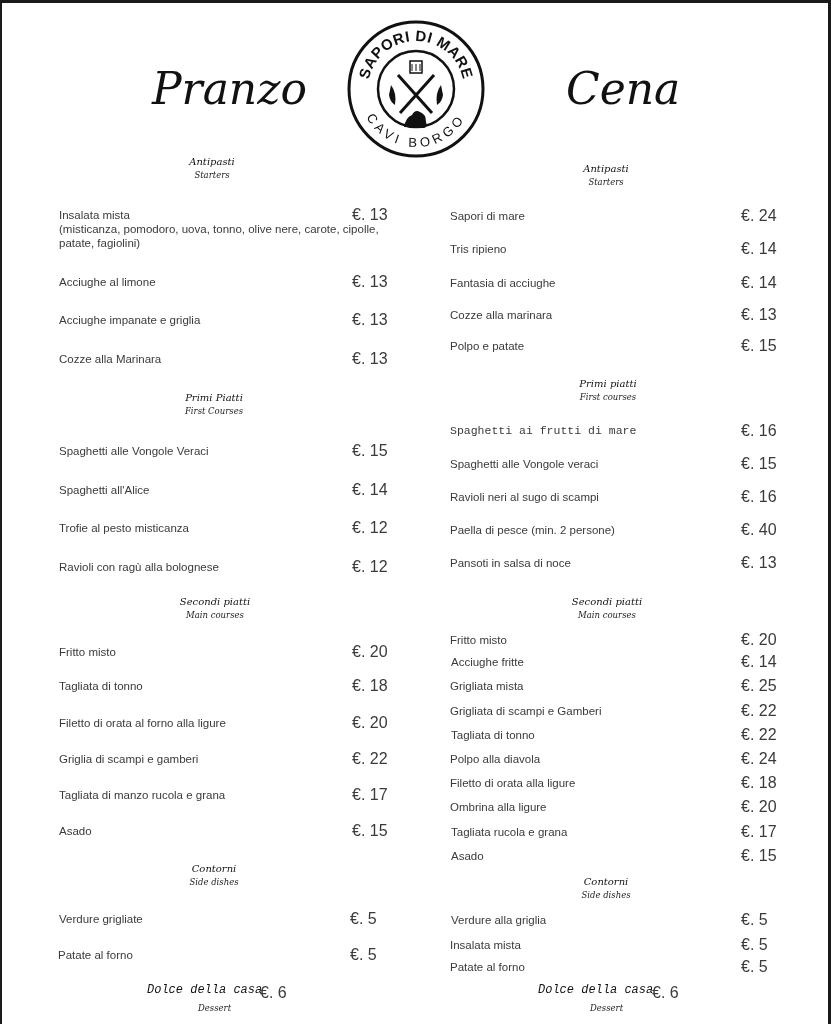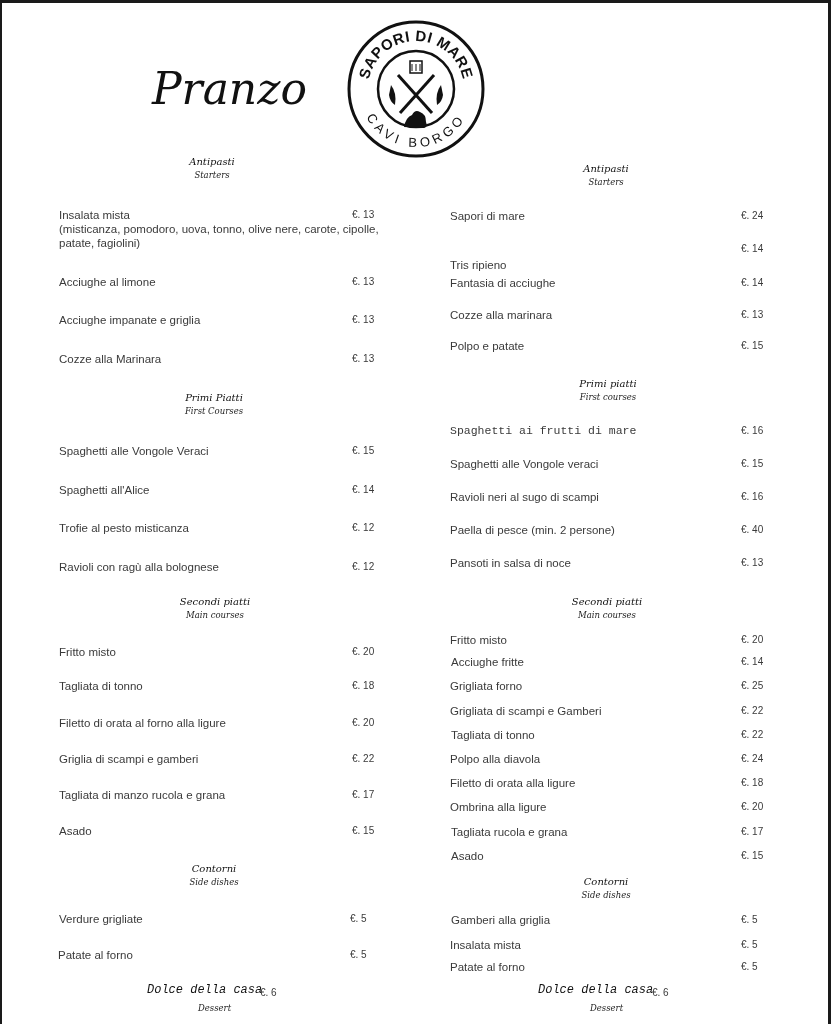--- a/index.html
+++ b/index.html
@@ -8,21 +8,21 @@
     position: absolute; left: 2px; top: 3px; width: 826px; height: 1021px;
     background: #ffffff; overflow: hidden;
     font-family: "Liberation Sans", sans-serif; color: #333;
   }
   .script { font-family: "DejaVu Serif", serif; font-style: italic; color: #111; }
   .col-title { position: absolute; font-size: 44px; font-weight: normal; letter-spacing: 0px; }
   .sec { position: absolute; text-align: center; }
   .sec .h { font-size: 10px; font-style: italic; font-family: "DejaVu Serif", serif; color: #111; line-height: 17px; }
   .sec .sub { font-size: 8.5px; font-style: italic; font-family: "DejaVu Serif", serif; color: #222; line-height: 10px; }
   .item { position: absolute; font-size: 11.5px; color: #3a3a3a; line-height: 14px; }
-  .price { position: absolute; font-size: 10px; color: #3a3a3a; line-height: 14px; white-space: nowrap; }
+  .price { position: absolute; font-size: 16px; color: #3a3a3a; line-height: 14px; white-space: nowrap; }
   .desc { position: absolute; font-size: 11.5px; color: #3a3a3a; line-height: 14px; width: 330px; }
   .dessert { position: absolute; font-family: Liberation Mono, monospace; font-style: italic; font-size: 12px; color: #111; }
   .dessert-sub { position: absolute; font-family: "DejaVu Serif", serif; font-style: italic; font-size: 8.5px; color: #222; }
   .logo { position: absolute; left: 344px; top: 16px; width: 140px; height: 140px; }
 </style>
 </head>
 <body>
 
 <div class="page">
 
@@ -48,20 +48,21 @@
     <line x1="52" y1="56" x2="86" y2="94" stroke="#111" stroke-width="3"></line>
     <line x1="88" y1="56" x2="54" y2="94" stroke="#111" stroke-width="3"></line>
 
     <path d="M 45 66 q 6 8 4 20 q -5 -3 -6 -10 z" fill="#111"></path>
     <path d="M 95 66 q -6 8 -4 20 q 5 -3 6 -10 z" fill="#111"></path>
 
     <path d="M 58 108 q 2 -10 8 -12 q 3 -6 8 -3 q 6 2 6 10 q 2 5 -2 6 z" fill="#111"></path>
   </svg>
 
   <div class="col-title script" style="left:150px; top:60px;">Pranzo</div>
+  <div class="col-title script" style="left:564px; top:60px;">Cena</div>
 
   <div class="sec" style="left:150px; top:150px; width:120px;">
     <div class="h">Antipasti</div>
     <div class="sub">Starters</div>
   </div>
   <div class="item" style="left:57px; top:205px;">Insalata mista</div>
   <div class="price" style="left:350px; top:205px;">€. 13</div>
   <div class="desc" style="left:57px; top:219px;">(misticanza, pomodoro, uova, tonno, olive nere, carote, cipolle, patate, fagiolini)</div>
   <div class="item" style="left:57px; top:272px;">Acciughe al limone</div>
   <div class="price" style="left:350px; top:272px;">€. 13</div>
@@ -112,21 +113,21 @@
   <div class="dessert" style="left:145px; top:980px;">Dolce della casa</div>
   <div class="price" style="left:258px; top:983px;">€. 6</div>
   <div class="dessert-sub" style="left:196px; top:1000px;">Dessert</div>
 
   <div class="sec" style="left:550px; top:157px; width:108px;">
     <div class="h">Antipasti</div>
     <div class="sub">Starters</div>
   </div>
   <div class="item" style="left:448px; top:206px;">Sapori di mare</div>
   <div class="price" style="left:739px; top:206px;">€. 24</div>
-  <div class="item" style="left:448px; top:239px;margin-top:16px;">Tris ripieno</div>
+  <div class="item" style="left:448px; top:239px;">Tris ripieno</div>
   <div class="price" style="left:739px; top:239px;">€. 14</div>
   <div class="item" style="left:448px; top:273px;">Fantasia di acciughe</div>
   <div class="price" style="left:739px; top:273px;">€. 14</div>
   <div class="item" style="left:448px; top:305px;">Cozze alla marinara</div>
   <div class="price" style="left:739px; top:305px;">€. 13</div>
   <div class="item" style="left:448px; top:336px;">Polpo e patate</div>
   <div class="price" style="left:739px; top:336px;">€. 15</div>
 
   <div class="sec" style="left:550px; top:372px; width:112px;">
     <div class="h">Primi piatti</div>
@@ -144,42 +145,42 @@
   <div class="price" style="left:739px; top:553px;">€. 13</div>
 
   <div class="sec" style="left:536px; top:590px; width:138px;">
     <div class="h">Secondi piatti</div>
     <div class="sub">Main courses</div>
   </div>
   <div class="item" style="left:448px; top:630px;">Fritto misto</div>
   <div class="price" style="left:739px; top:630px;">€. 20</div>
   <div class="item" style="left:449px; top:652px;">Acciughe fritte</div>
   <div class="price" style="left:739px; top:652px;">€. 14</div>
-  <div class="item" style="left:448px; top:676px;">Grigliata forno</div>
+  <div class="item" style="left:448px; top:676px;">Grigliata mista</div>
   <div class="price" style="left:739px; top:676px;">€. 25</div>
   <div class="item" style="left:448px; top:701px;text-align:center;">Grigliata di scampi e Gamberi</div>
   <div class="price" style="left:739px; top:701px;">€. 22</div>
   <div class="item" style="left:449px; top:725px;">Tagliata di tonno</div>
   <div class="price" style="left:739px; top:725px;">€. 22</div>
   <div class="item" style="left:448px; top:749px;">Polpo alla diavola</div>
   <div class="price" style="left:739px; top:749px;">€. 24</div>
   <div class="item" style="left:448px; top:773px;">Filetto di orata alla ligure</div>
   <div class="price" style="left:739px; top:773px;">€. 18</div>
   <div class="item" style="left:448px; top:797px;">Ombrina alla ligure</div>
   <div class="price" style="left:739px; top:797px;">€. 20</div>
   <div class="item" style="left:449px; top:822px;">Tagliata rucola e grana</div>
   <div class="price" style="left:739px; top:822px;">€. 17</div>
   <div class="item" style="left:449px; top:846px;">Asado</div>
   <div class="price" style="left:739px; top:846px;">€. 15</div>
 
   <div class="sec" style="left:552px; top:870px; width:104px;">
     <div class="h">Contorni</div>
     <div class="sub">Side dishes</div>
   </div>
-  <div class="item" style="left:449px; top:910px;">Gamberi alla griglia</div>
+  <div class="item" style="left:449px; top:910px;">Verdure alla griglia</div>
   <div class="price" style="left:739px; top:910px;">€. 5</div>
   <div class="item" style="left:448px; top:935px;">Insalata mista</div>
   <div class="price" style="left:739px; top:935px;">€. 5</div>
   <div class="item" style="left:448px; top:957px;">Patate al forno</div>
   <div class="price" style="left:739px; top:957px;">€. 5</div>
 
   <div class="dessert" style="left:536px; top:980px;">Dolce della casa</div>
   <div class="price" style="left:650px; top:983px;">€. 6</div>
   <div class="dessert-sub" style="left:588px; top:1000px;">Dessert</div>
 

